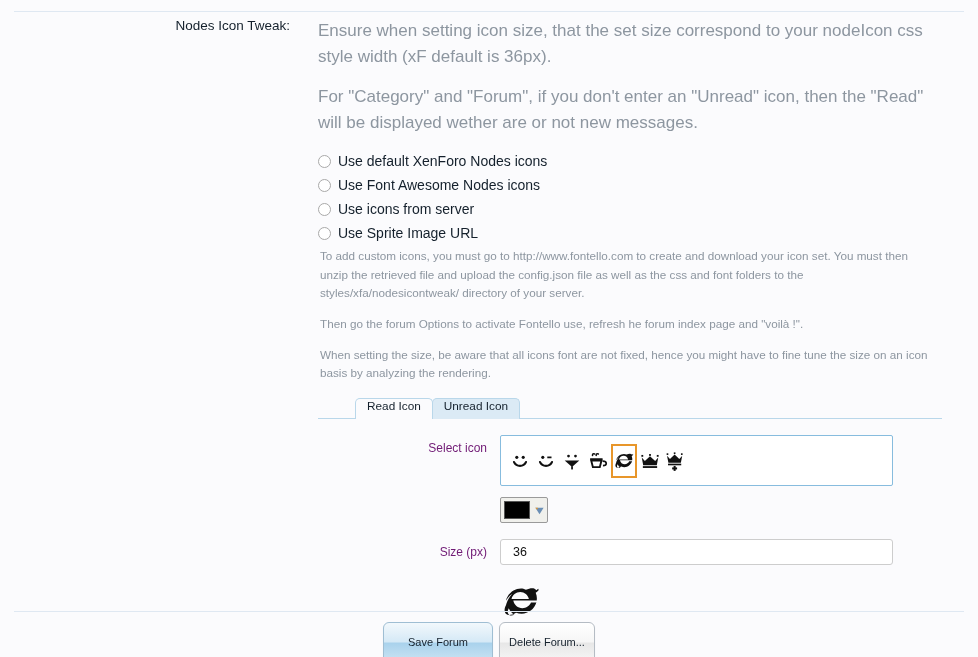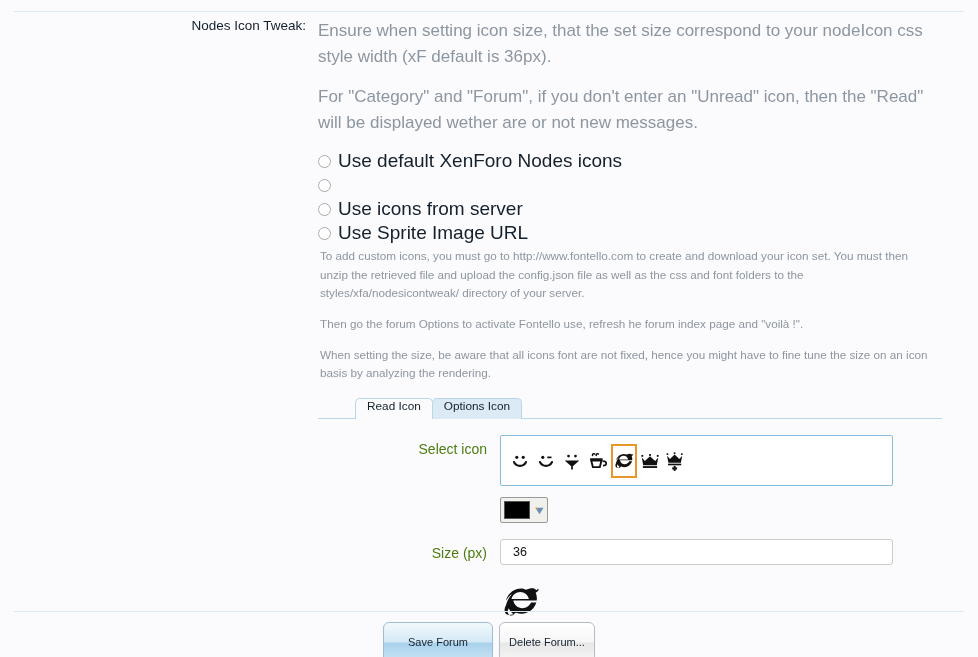--- a/index.html
+++ b/index.html
@@ -17,36 +17,36 @@
     background: #dfe8f2;
   }
   .bottom-rule {
     position: absolute; left: 14px; top: 611px; width: 950px; height: 1px;
     background: #dfe8f2;
   }
 
   
   .form-row { position: absolute; left: 0; top: 18px; width: 978px; }
   .row-label {
-    position: absolute; left: 16px; top: 0; width: 300px;
+    position: absolute; left: 0; top: 0; width: 300px;
     text-align: right; padding-right: 10px;
     font-size: 13.5px; color: #14202c; font-weight: 400;
   }
   .row-body { position: absolute; left: 318px; top: 0; width: 625px; }
 
   .desc {
     font-size: 17px; color: #8d96a0; line-height: 1.55;
     margin: 0 0 13px 0; max-width: 615px;
   }
 
   
   .radio-list { margin: 0 0 2px 0; padding: 0; }
   .radio-item {
     display: flex; align-items: center; gap: 7px;
-    height: 24px; font-size: 19px; color: #14202c;
+    height: 24px; font-size: 14px; color: #14202c;
   }
   .radio {
     width: 13px; height: 13px; border-radius: 50%;
     border: 1px solid #a9a9a9; background: #fff;
     display: inline-block; flex: 0 0 auto; position: relative;
   }
   .radio.checked {
     background: radial-gradient(circle at 50% 50%, #fff 0 22%, #c4c4c4 24% 100%);
     border-color: #9a9a9a;
   }
@@ -82,21 +82,21 @@
     background: #fbfbfd;
     position: relative; z-index: 2;
     padding-bottom: 6px;
   }
 
   
   .field-row { position: relative; margin-top: 16px; height: auto; }
   .field-label {
     position: absolute; left: -121px; top: 6px; width: 290px;
     text-align: right; padding-right: 0;
-    font-size: 14px; color: #4d7c0f;
+    font-size: 12px; color: #701a75;
   }
   .field-ctl { margin-left: 182px; }
 
   .icon-picker {
     width: 393px; height: 51px;
     border: 1px solid #87bcde; border-radius: 2px;
     background: #fff;
     display: flex; align-items: center;
     padding: 0 6px;
   }
@@ -171,39 +171,40 @@
       <p class="desc">Ensure when setting icon size, that the set size correspond to your nodeIcon css style width (xF default is 36px).</p>
       <p class="desc">For "Category" and "Forum", if you don't enter an "Unread" icon, then the "Read" will be displayed wether are or not new messages.</p>
 
       <div class="radio-list">
         <label class="radio-item">
           <span class="radio"></span>
           <span>Use default XenForo Nodes icons</span>
         </label>
         <label class="radio-item">
           <span class="radio"></span>
+          <span>Use Font Awesome Nodes icons</span>
         </label>
         <label class="radio-item">
           <span class="radio"></span>
           <span>Use icons from server</span>
         </label>
         <label class="radio-item">
           <span class="radio"></span>
           <span>Use Sprite Image URL</span>
         </label>
       </div>
 
       <p class="sub-desc">To add custom icons, you must go to http://www.fontello.com to create and download your icon set. You must then unzip the retrieved file and upload the config.json file as well as the css and font folders to the styles/xfa/nodesicontweak/ directory of your server.</p>
       <p class="sub-desc">Then go the forum Options to activate Fontello use, refresh he forum index page and "voilà !".</p>
       <p class="sub-desc">When setting the size, be aware that all icons font are not fixed, hence you might have to fine tune the size on an icon basis by analyzing the rendering.</p>
 
       <div class="tabs-wrap">
         <div class="tabs">
           <div class="tab active">Read Icon</div>
-          <div class="tab">Options Icon</div>
+          <div class="tab">Unread Icon</div>
         </div>
       </div>
 
       <div class="field-row">
         <div class="field-label">Select icon</div>
         <div class="field-ctl">
           <div class="icon-picker">
 
             <span class="glyph">
               <svg width="22" height="22" viewBox="0 0 24 24" aria-hidden="true">

